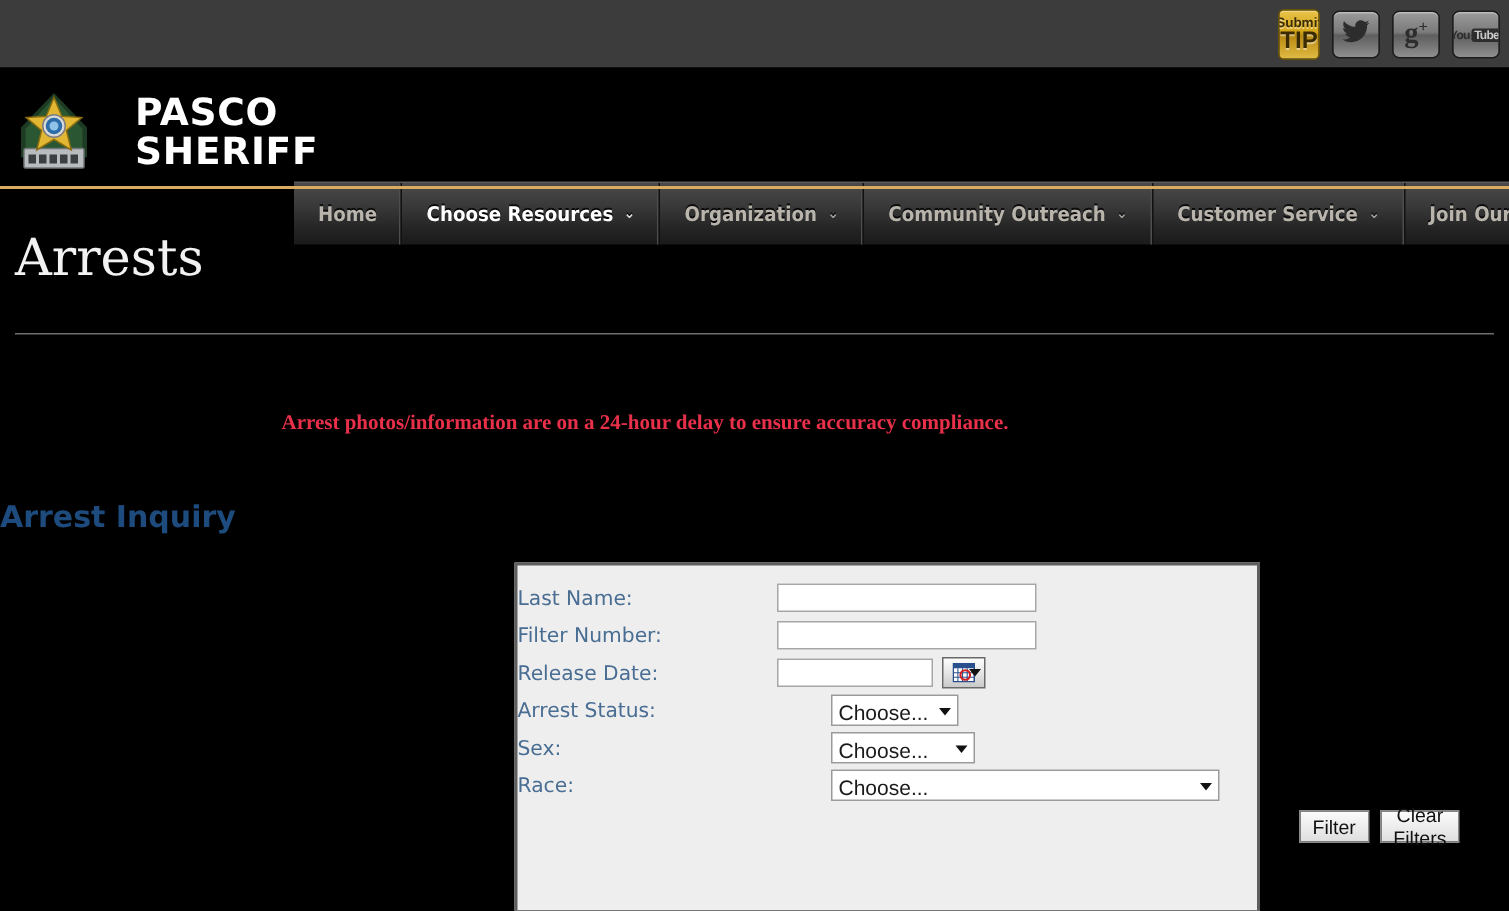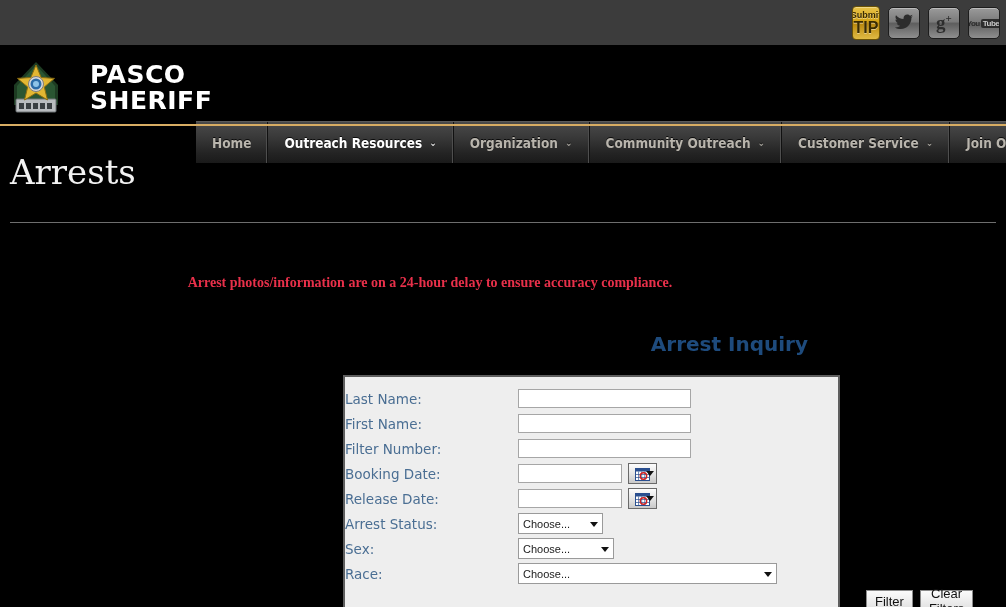--- a/index.html
+++ b/index.html
@@ -115,21 +115,21 @@
   
   #notice {
     position: absolute; left: 0; top: 275px; width: 860px;
     text-align: center;
     color: #e8304a;
     font-family: Liberation Serif, serif;
     font-size: 14px; font-weight: bold;
   }
   #inquiry-title {
     position: absolute; left: 0; top: 332px; width: 808px;
-    text-align: right;
+    text-align: left;
     color: #1e4b7d;
     font-size: 20px; font-weight: bold;
     font-family: "DejaVu Sans", sans-serif;
   }
 
   
   #formpanel {
     position: absolute; left: 343px; top: 375px; width: 497px; height: 240px;
     background: #eeeeee;
     border: 2px solid #5e5e5e;
@@ -168,25 +168,25 @@
     width: 0; height: 0;
     border-left: 4px solid transparent; border-right: 4px solid transparent;
     border-top: 5px solid #111;
   }
 
   .fsel {
     height: 21px;
     border: 1px solid #9a9a9a;
     background: #ffffff;
     color: #1a1a1a;
-    font-size: 11px;
+    font-size: 14px;
     font-family: "Liberation Sans", sans-serif;
     padding: 0 18px 0 4px;
-    display: inline-flex; align-items: center;
-    position: relative; cursor: pointer;
+    display: inline-flex; align-items: flex-end;
+    position: relative; cursor: pointer; margin-left: 36px;
   }
   .fsel .arw {
     position: absolute; right: 4px; top: 50%; margin-top: -2px;
     width: 0; height: 0;
     border-left: 4px solid transparent; border-right: 4px solid transparent;
     border-top: 5px solid #111;
   }
   .sel-status { width: 85px; }
   .sel-sex    { width: 96px; }
   .sel-race   { width: 259px; }
@@ -259,21 +259,21 @@
         <div>PASCO</div>
         <div>SHERIFF</div>
       </div>
     </div>
 
     <div id="nav">
       <div class="nav-item">
         <span>Home</span>
       </div>
       <div class="nav-item active">
-        <span>Outreach Resources</span>
+        <span>Choose Resources</span>
         <span class="caret">⌄</span>
       </div>
       <div class="nav-item">
         <span>Organization</span>
         <span class="caret">⌄</span>
       </div>
       <div class="nav-item">
         <span>Community Outreach</span>
         <span class="caret">⌄</span>
       </div>
@@ -297,51 +297,26 @@
 
   <div id="inquiry-title">Arrest Inquiry</div>
 
   <div id="formpanel">
 
     <div class="frow">
       <div class="flabel">Last Name:</div>
       <input class="ftext w-long" type="text" value="" style="">
     </div>
 
-    <div class="frow">
-      <div class="flabel">First Name:</div>
-      <input class="ftext w-long" type="text" value="" style="">
-    </div>
 
     <div class="frow">
       <div class="flabel">Filter Number:</div>
       <input class="ftext w-long" type="text" value="" style="">
     </div>
 
-    <div class="frow">
-      <div class="flabel">Booking Date:</div>
-      <input class="ftext w-date" type="text" value="" style="">
-      <span class="calbtn">
-        <span class="calicon">
-          <svg width="15" height="13" viewBox="0 0 15 13" aria-hidden="true">
-            <rect x="0.5" y="0.5" width="14" height="12" fill="#ffffff" stroke="#2a4f8f"></rect>
-            <rect x="0.5" y="0.5" width="14" height="3" fill="#2a4f8f"></rect>
-            <g stroke="#2a4f8f" stroke-width="0.7">
-              <line x1="3.6" y1="3.5" x2="3.6" y2="12.5"></line>
-              <line x1="6.7" y1="3.5" x2="6.7" y2="12.5"></line>
-              <line x1="9.8" y1="3.5" x2="9.8" y2="12.5"></line>
-              <line x1="0.5" y1="6.5" x2="14.5" y2="6.5"></line>
-              <line x1="0.5" y1="9.5" x2="14.5" y2="9.5"></line>
-            </g>
-            <circle cx="8.5" cy="8" r="3.2" fill="none" stroke="#d01f1f" stroke-width="1.4"></circle>
-          </svg>
-        </span>
-        <span class="dd"></span>
-      </span>
-    </div>
 
     <div class="frow">
       <div class="flabel">Release Date:</div>
       <input class="ftext w-date" type="text" value="" style="">
       <span class="calbtn">
         <span class="calicon">
           <svg width="15" height="13" viewBox="0 0 15 13" aria-hidden="true">
             <rect x="0.5" y="0.5" width="14" height="12" fill="#ffffff" stroke="#2a4f8f"></rect>
             <rect x="0.5" y="0.5" width="14" height="3" fill="#2a4f8f"></rect>
             <g stroke="#2a4f8f" stroke-width="0.7">

